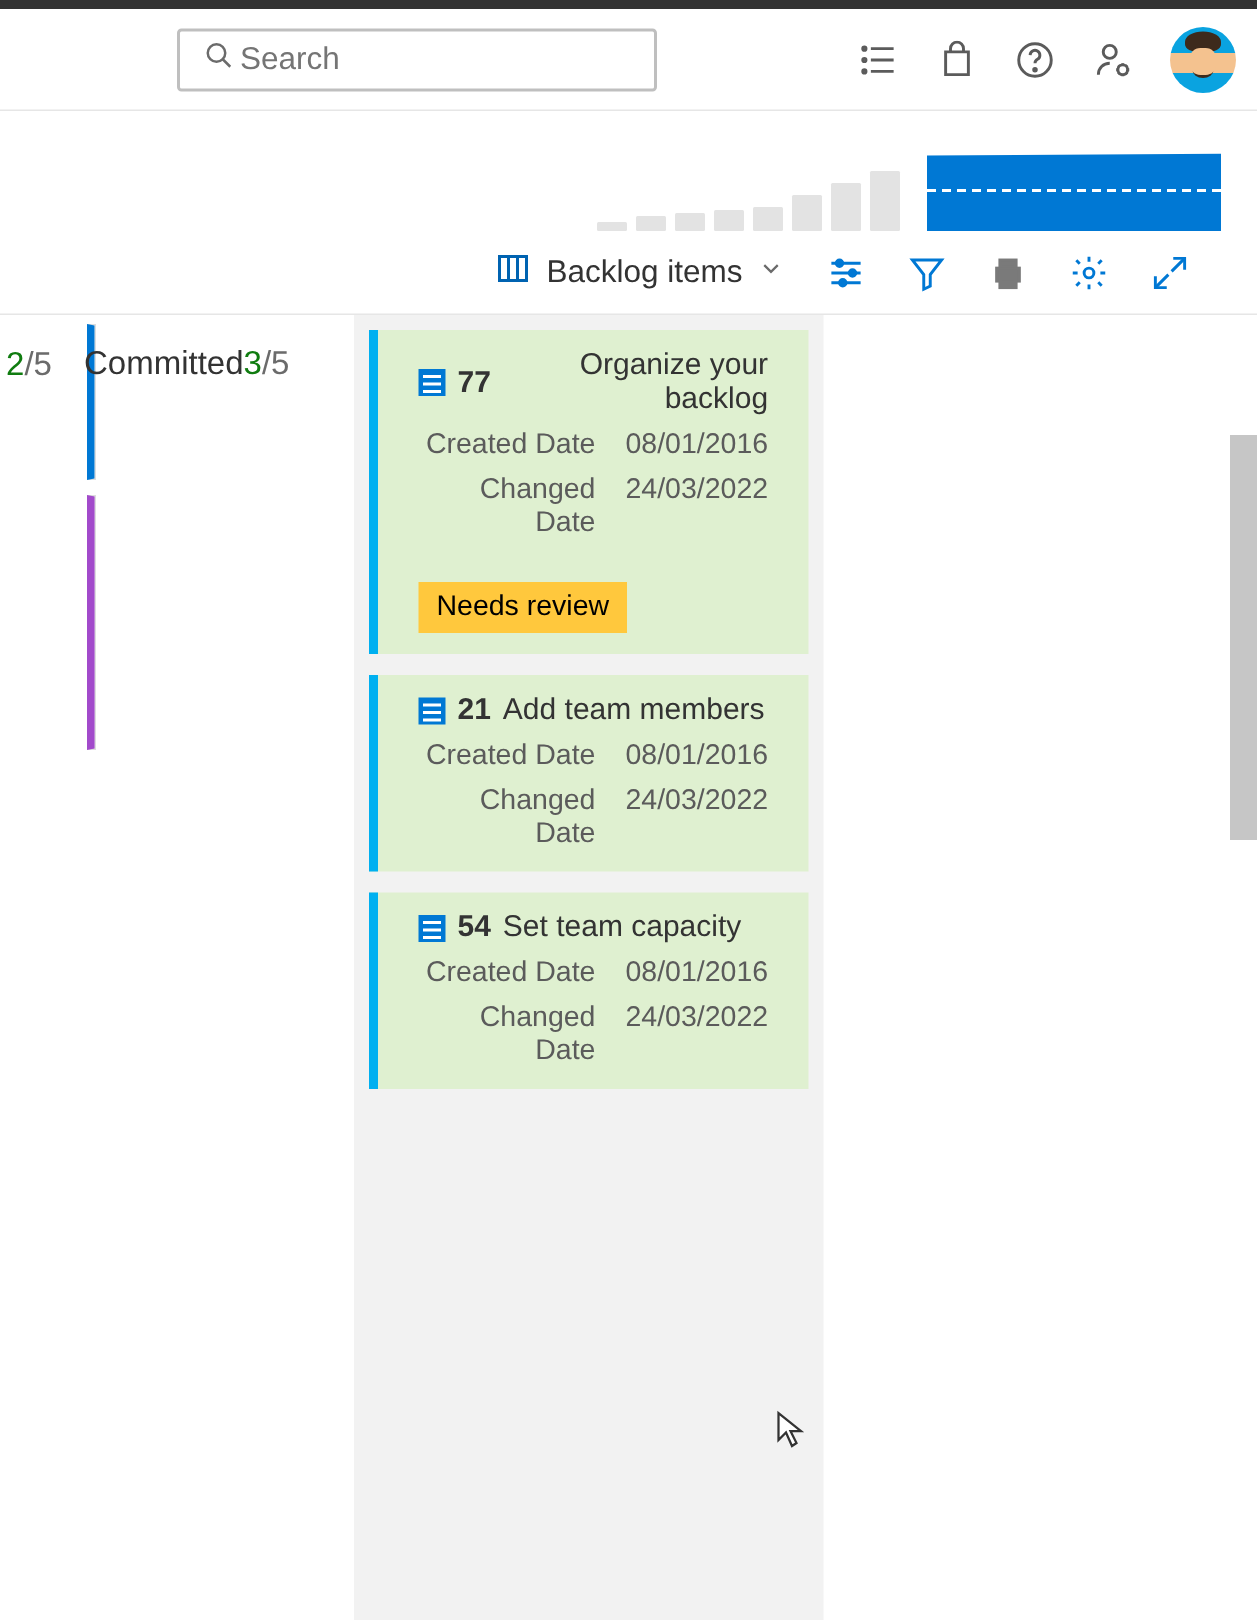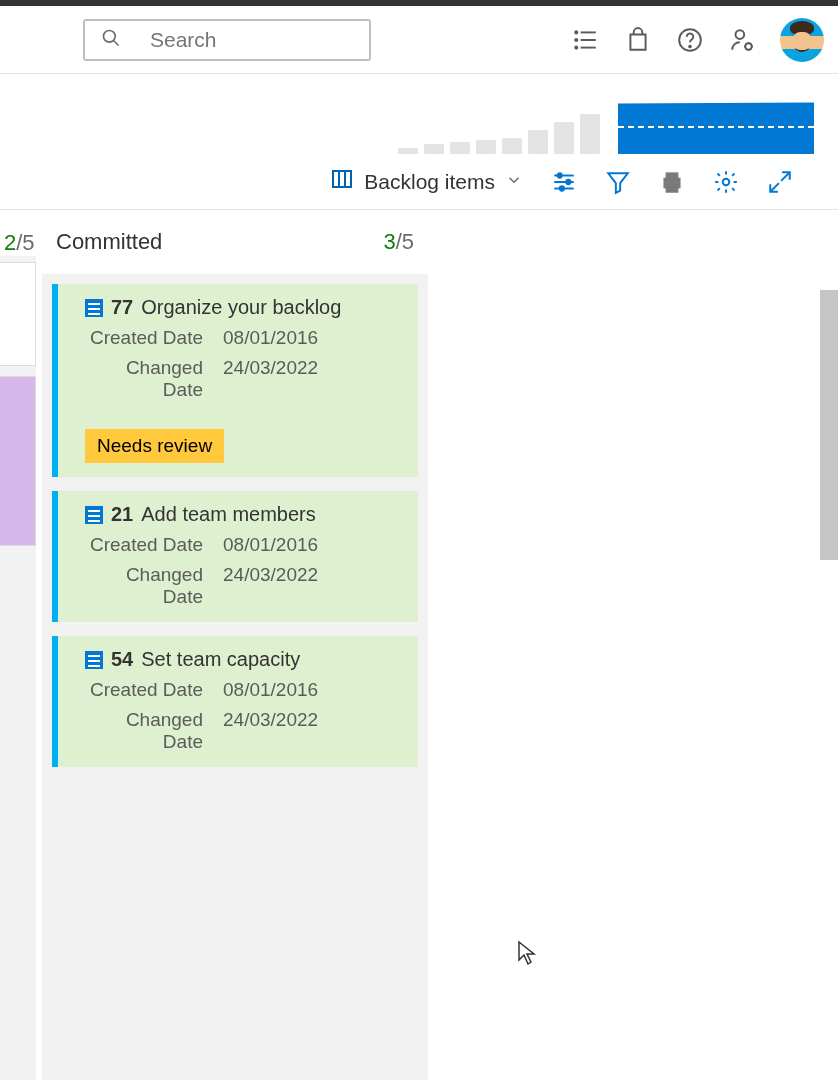--- a/index.html
+++ b/index.html
@@ -11,28 +11,28 @@
   
   .topbar {
     height: 68px;
     display: flex;
     align-items: center;
     padding: 0 14px;
     border-bottom: 1px solid #e6e6e6;
     gap: 24px;
   }
   .search-wrap {
-    margin-left: 69px;
+    margin-left: 104px;
     display: flex;
     align-items: center;
-    gap: 29px;
+    gap: 4px;
     padding: 6px 16px;
     border: 2px solid #bfbfbf;
     border-radius: 3px;
-    width: 288px;
+    width: 320px;
     height: 42px;
   }
   .search-wrap svg { width: 20px; height: 20px; stroke: #6b6b6b; fill: none; stroke-width: 2; }
   .search-wrap input {
     border: none; outline: none; font-size: 21px; color: #6b6b6b; flex: 1; background: transparent;
   }
   .topbar-spacer { flex: 1; }
   .top-icon {
     width: 28px; height: 28px; display: flex; align-items: center; justify-content: center;
     color: #5b5b5b; cursor: pointer;
@@ -105,21 +105,21 @@
   
   .board {
     display:flex;
     height: calc(1080px - 6px - 68px - 80px - 56px);
     position:relative;
   }
   .scrollbar-fake {
     position:absolute; right:0; top:80px; width:18px; height:270px; background:#c6c6c6;
   }
   .col {
-    display:flex; flex-direction:column;
+    display:flex; flex-direction:row;gap:29px;
   }
   .col-prev { width:42px; border-right: 6px solid #fff; }
   .col-committed { width:386px;text-align:right; }
   .col-done { flex:1; margin-left: 18px; }
 
   .col-header {
     height: 64px; display:flex; align-items:center; padding: 0 14px; font-size:22px; color:#333;
     justify-content:space-between;
   }
   .col-header .title { }

